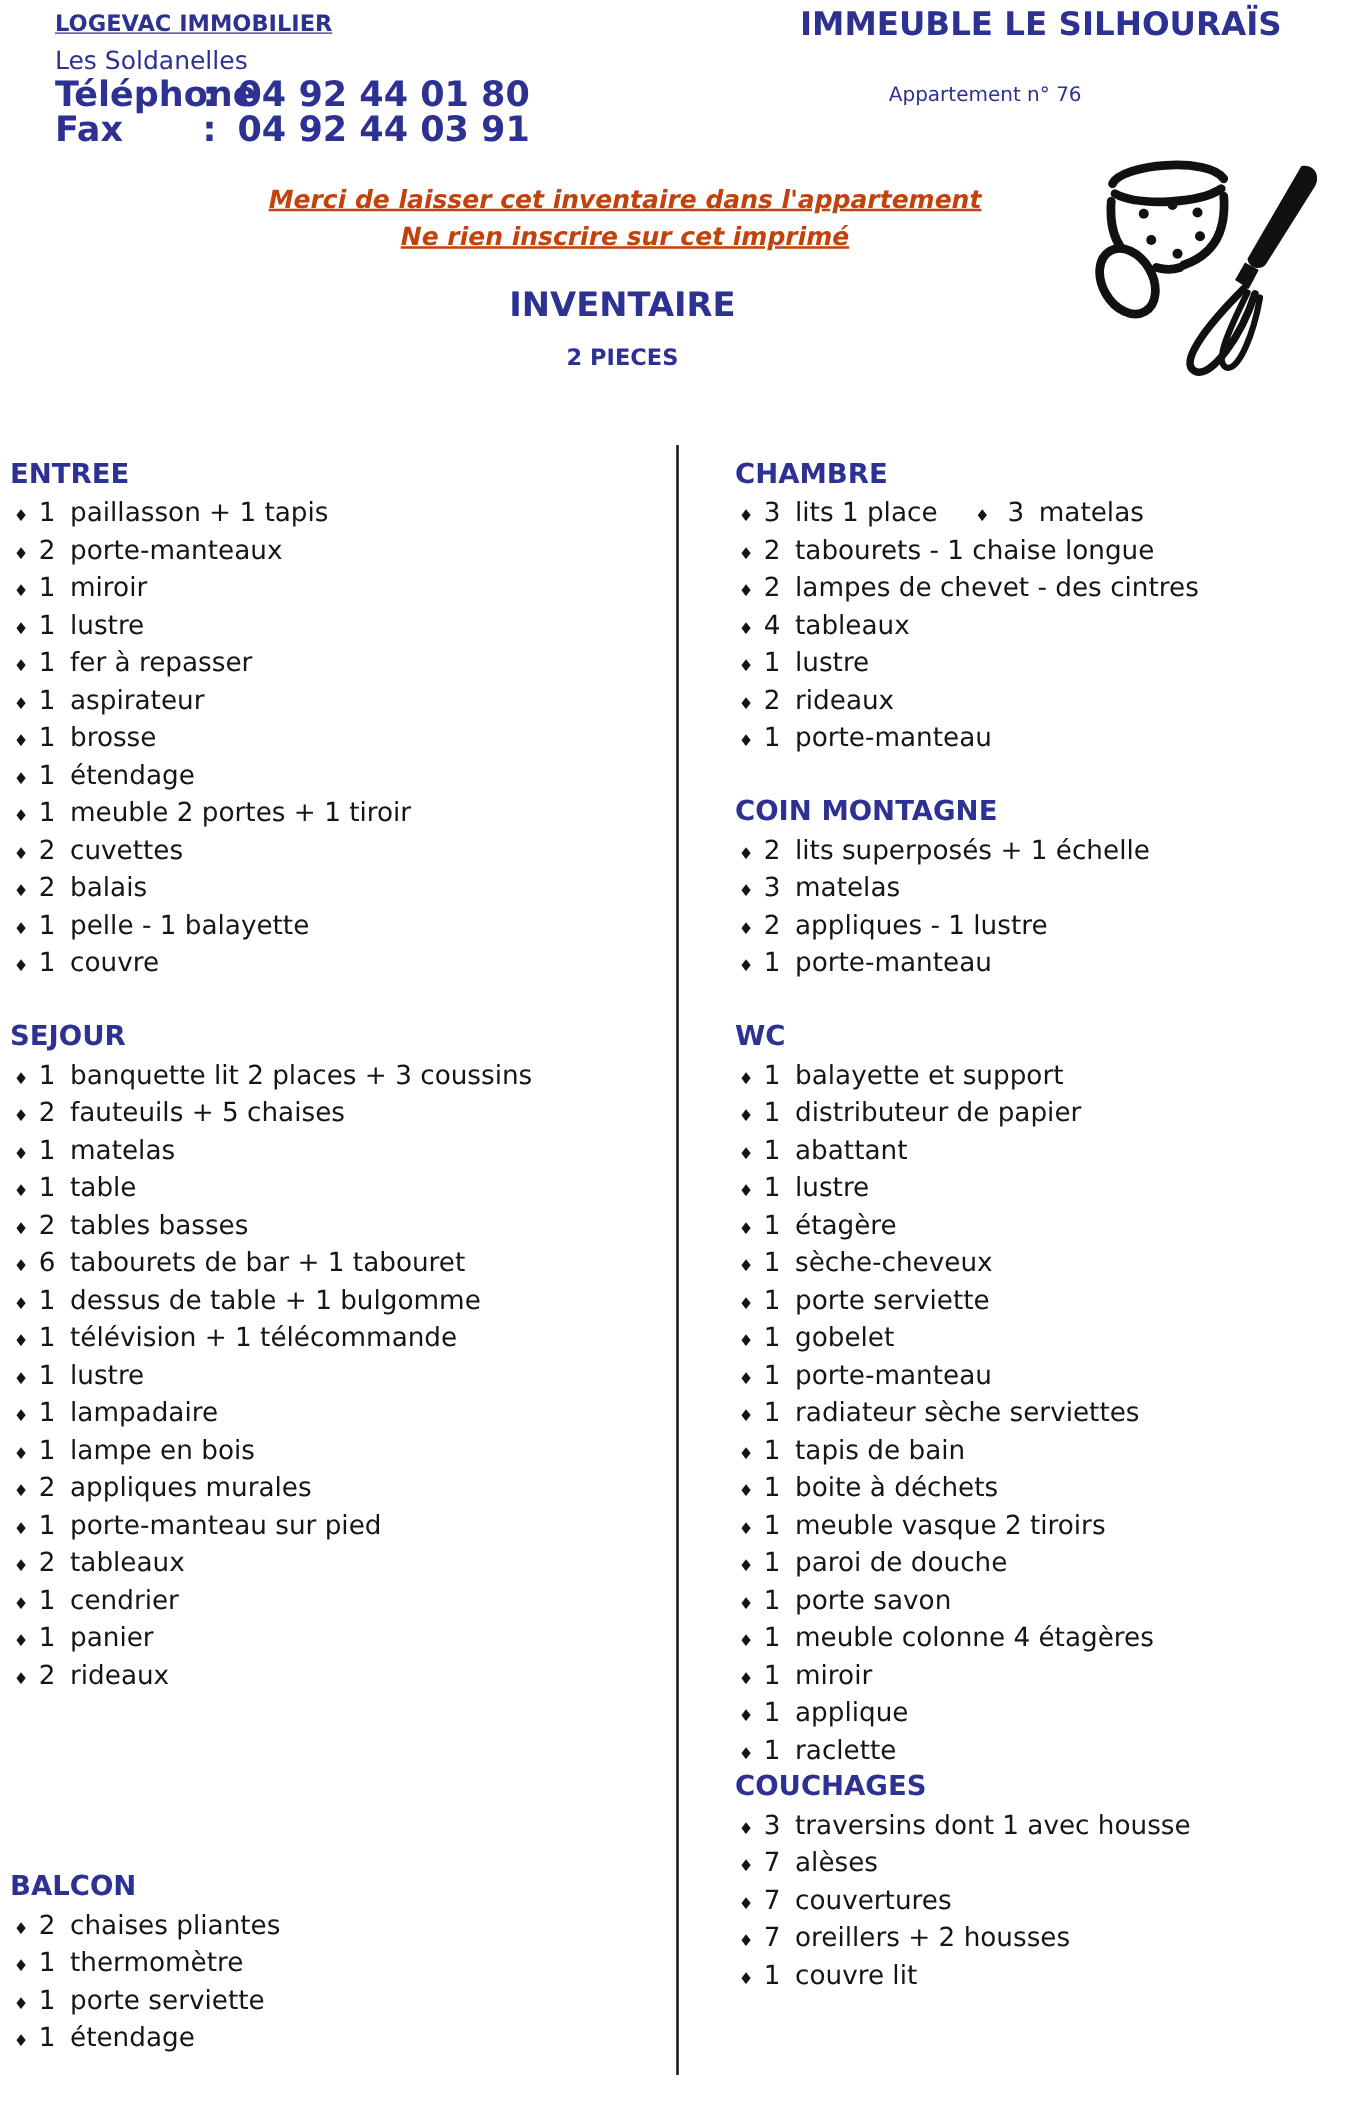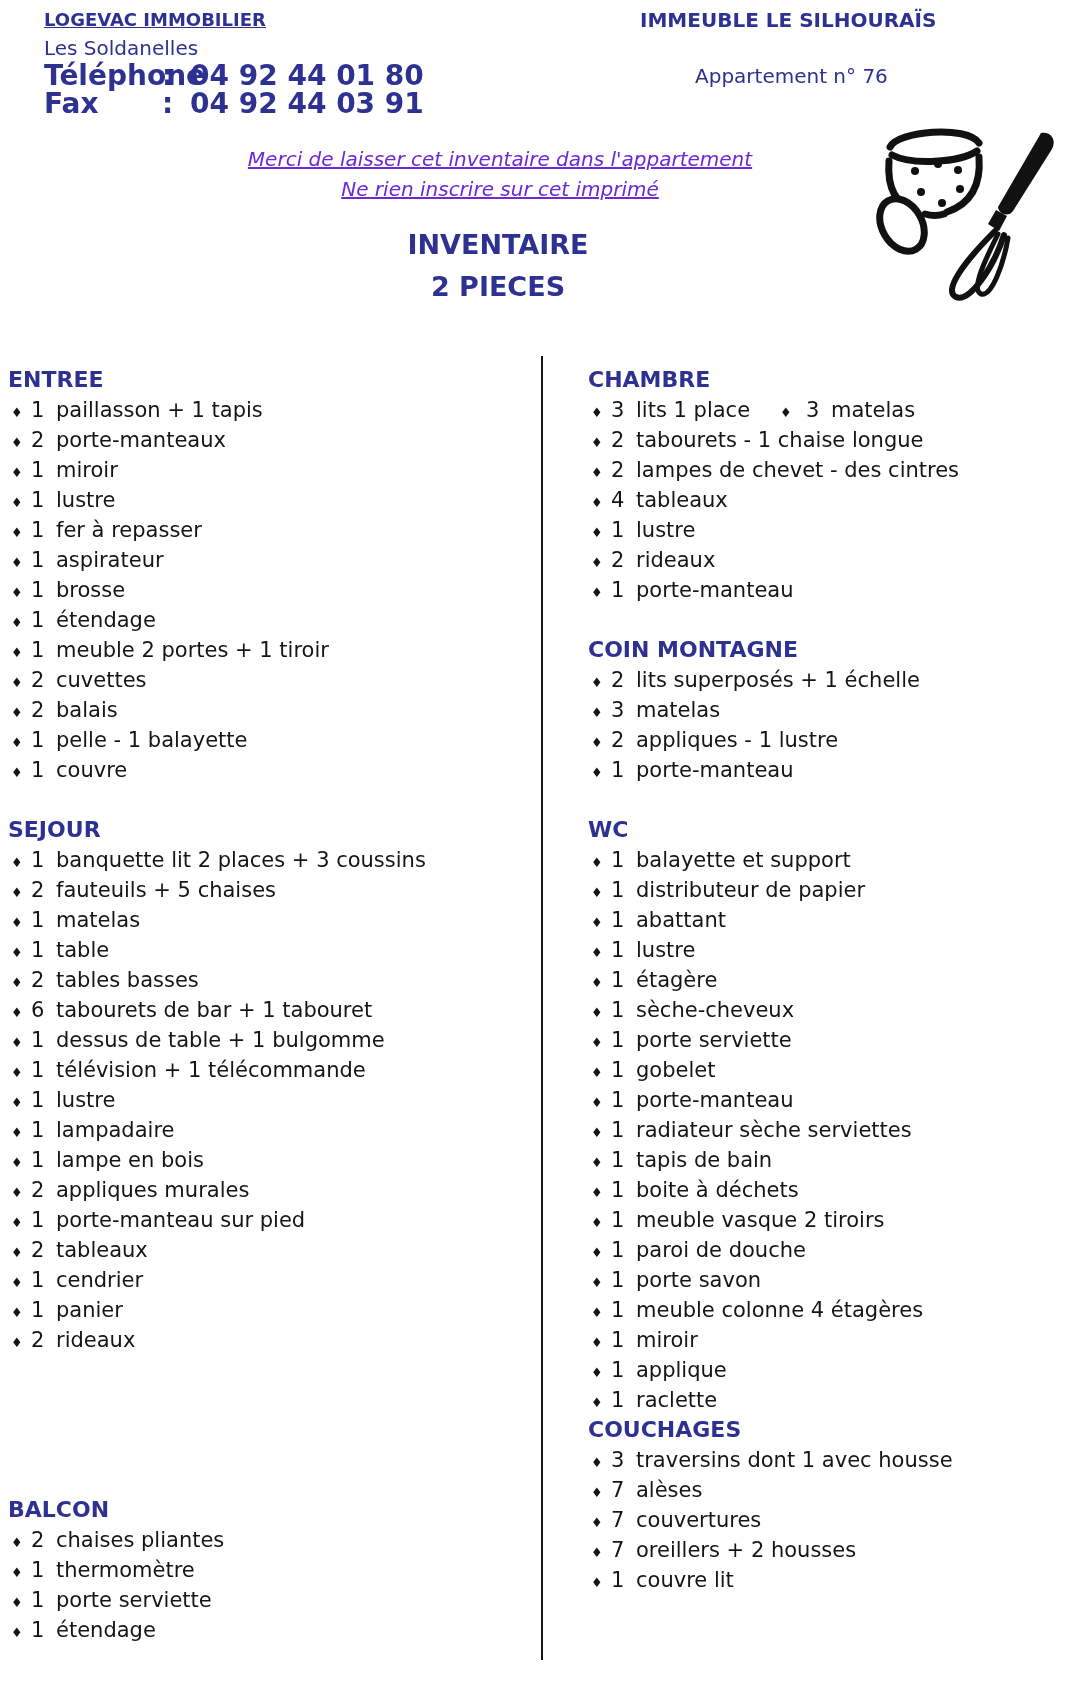--- a/index.html
+++ b/index.html
@@ -9,30 +9,30 @@
   }
   
   .hdr-left{position:absolute;left:44px;top:6px;color:#2d3192;}
   .agency{font-size:18px;font-weight:bold;text-decoration:underline;line-height:28px;}
   .addr{font-size:20px;line-height:28px;}
   .contact-row{display:flex;font-size:28px;font-weight:bold;line-height:28px;}
   .contact-label{width:118px;}
   .contact-colon{width:28px;text-align:left;}
   
   .hdr-right{position:absolute;left:640px;top:6px;color:#2d3192;}
-  .building{font-size:20px;font-weight:bold;line-height:28px;}
-  .apartment{font-size:20px;line-height:28px;margin-top:28px;margin-left:55px;}
-  
-  .notice{position:absolute;left:0;top:144px;width:1000px;text-align:center;color:#6d28d9;
-          font-size:20px;font-weight:normal;font-style:italic;line-height:30px;}
+  .building{font-size:26px;font-weight:bold;line-height:28px;}
+  .apartment{font-size:16px;line-height:28px;margin-top:28px;margin-left:71px;}
+  
+  .notice{position:absolute;left:0;top:144px;width:1000px;text-align:center;color:#c2410c;
+          font-size:20px;font-weight:bold;font-style:italic;line-height:30px;}
   .notice div{text-decoration:underline;}
   
   .doc-title{position:absolute;left:0;top:228px;width:996px;text-align:center;color:#2d3192;font-weight:bold;}
   .doc-title .t1{font-size:27px;line-height:34px;}
-  .doc-title .t2{font-size:27px;line-height:34px;margin-top:8px;}
+  .doc-title .t2{font-size:18px;line-height:34px;margin-top:8px;}
   
   .illustration{position:absolute;left:845px;top:103px;width:230px;height:210px;}
   
   .divider{position:absolute;left:541px;top:356px;width:2px;height:1304px;background:#151515;}
   
   .col{position:absolute;top:365px;width:490px;}
   .col-left{left:8px;}
   .col-right{left:588px;}
   .section-title{font-size:22px;font-weight:bold;color:#2d3192;line-height:30px;height:30px;}
   .item{display:flex;align-items:baseline;font-size:21px;line-height:30px;height:30px;white-space:nowrap;}

